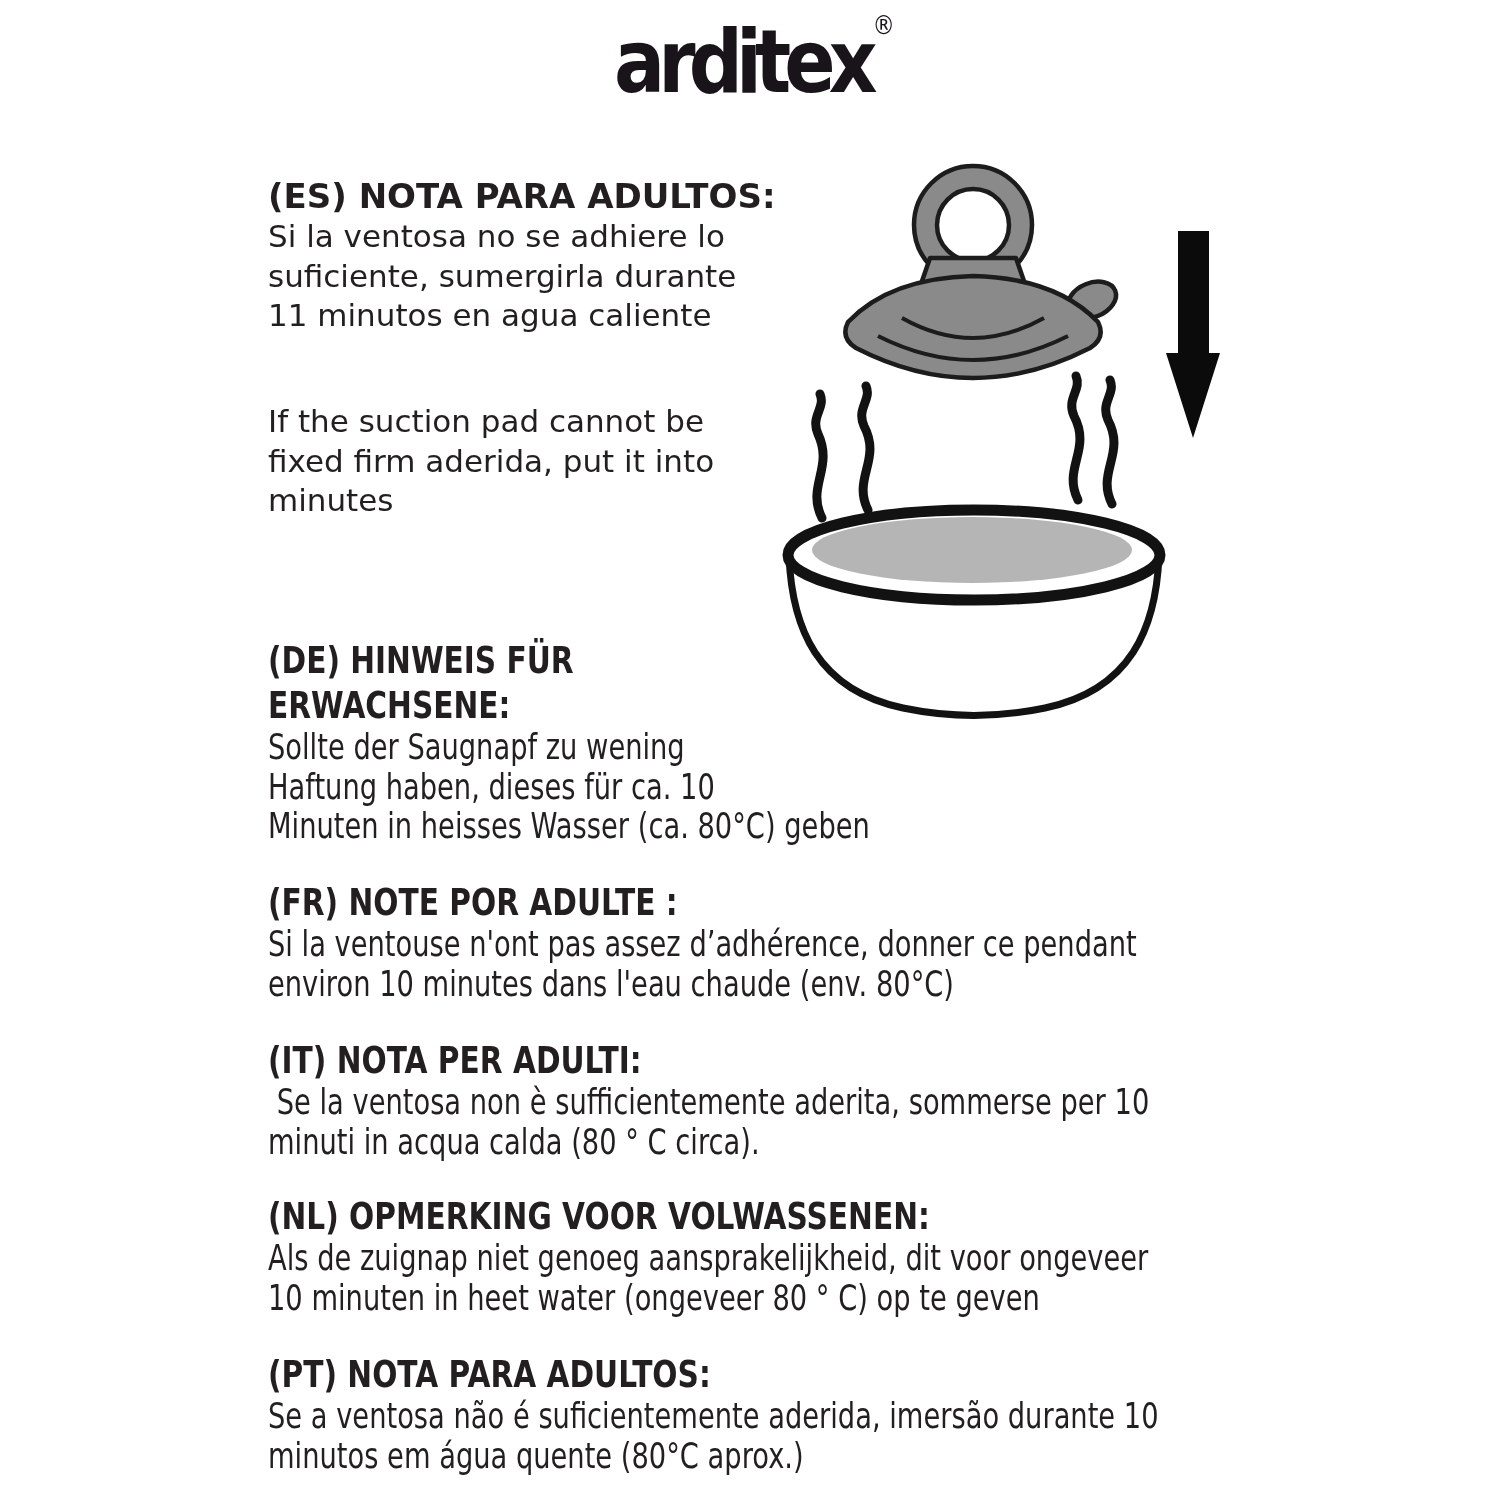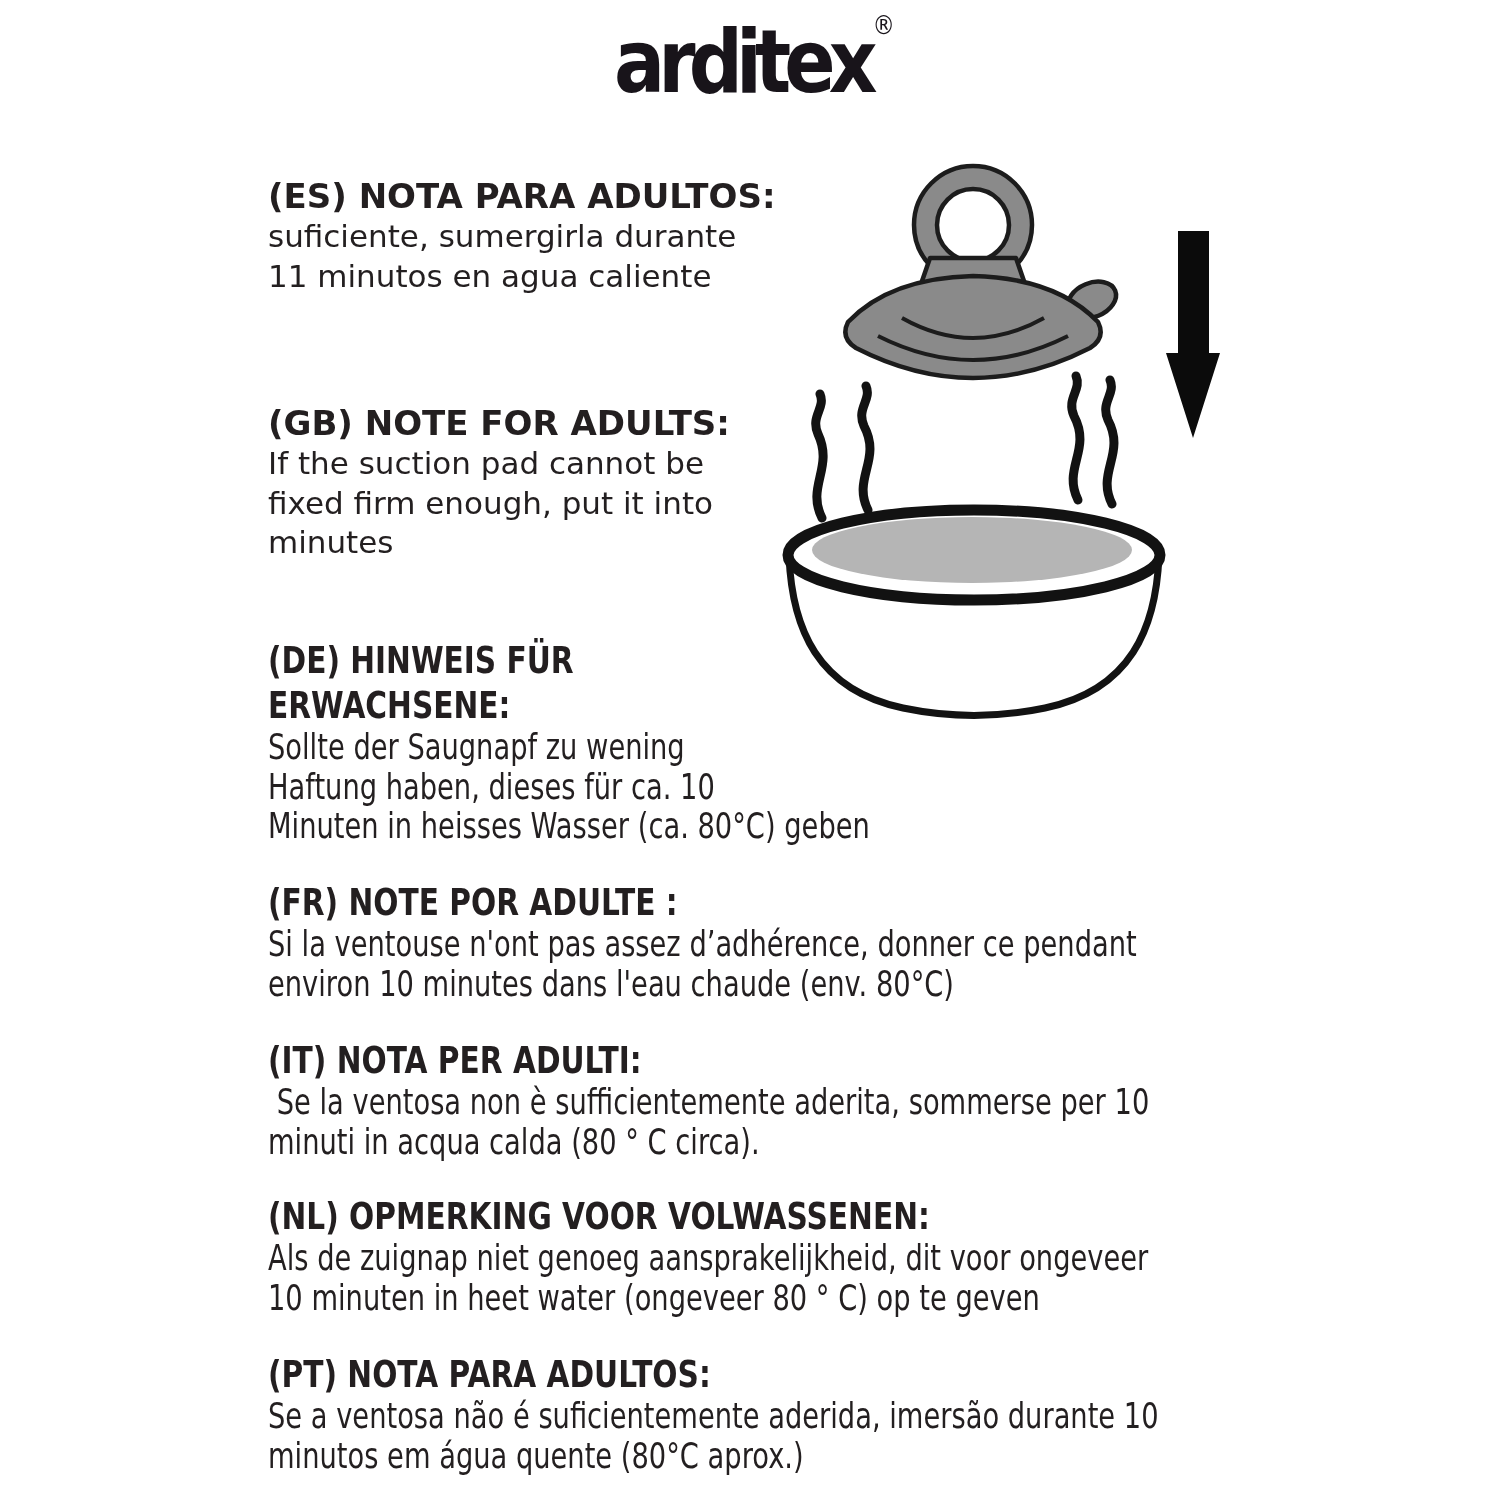--- a/index.html
+++ b/index.html
@@ -95,28 +95,28 @@
     <g>
       <path d="M 29 406 C 32 478 57 540 143 558 C 191 568 237 568 285 558 C 371 540 396 478 399 406 Z" fill="#ffffff" stroke="#121212" stroke-width="7" stroke-linejoin="round"></path>
       <ellipse cx="214" cy="405" rx="186" ry="45" fill="#ffffff"></ellipse>
       <ellipse cx="212" cy="400" rx="160" ry="33" fill="#b5b5b5"></ellipse>
       <ellipse cx="214" cy="405" rx="186" ry="45" fill="none" stroke="#121212" stroke-width="11"></ellipse>
     </g>
   </svg>
 
   <div class="sec sec-es">
     <div class="head">(ES) NOTA PARA ADULTOS:</div>
+    <div class="body-line">Si la ventosa no se adhiere lo</div>
     <div class="body-line">suficiente, sumergirla durante</div>
     <div class="body-line">11 minutos en agua caliente</div>
   </div>
 
   <div class="sec sec-gb">
-    <div class="head">(GB) NOTE FOR ADULTS:</div>
     <div class="body-line">If the suction pad cannot be</div>
-    <div class="body-line">fixed firm enough, put it into</div>
+    <div class="body-line">fixed firm aderida, put it into</div>
     <div class="body-line">minutes</div>
   </div>
 
   <div class="sec sec-de cond">
     <div class="head">(DE) HINWEIS FÜR</div>
     <div class="head">ERWACHSENE:</div>
     <div class="body-line">Sollte der Saugnapf zu wening</div>
     <div class="body-line">Haftung haben, dieses für ca. 10</div>
     <div class="body-line">Minuten in heisses Wasser (ca. 80°C) geben</div>
   </div>

